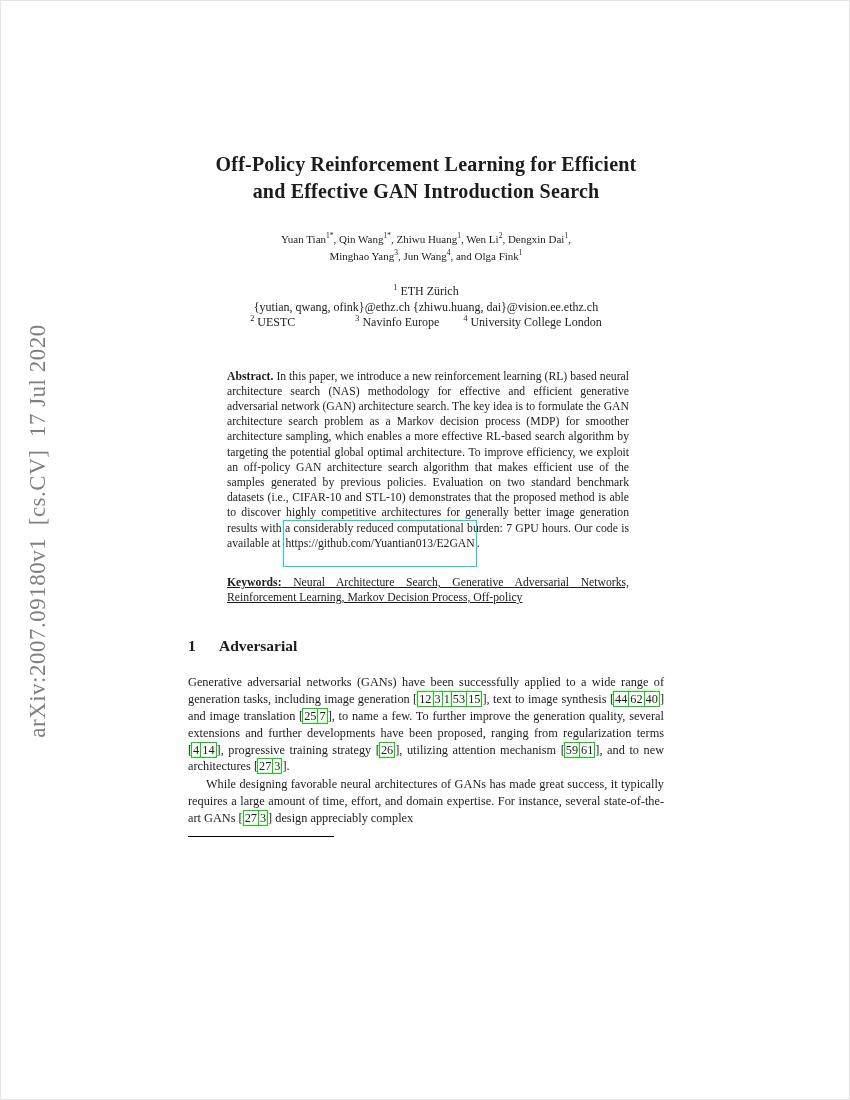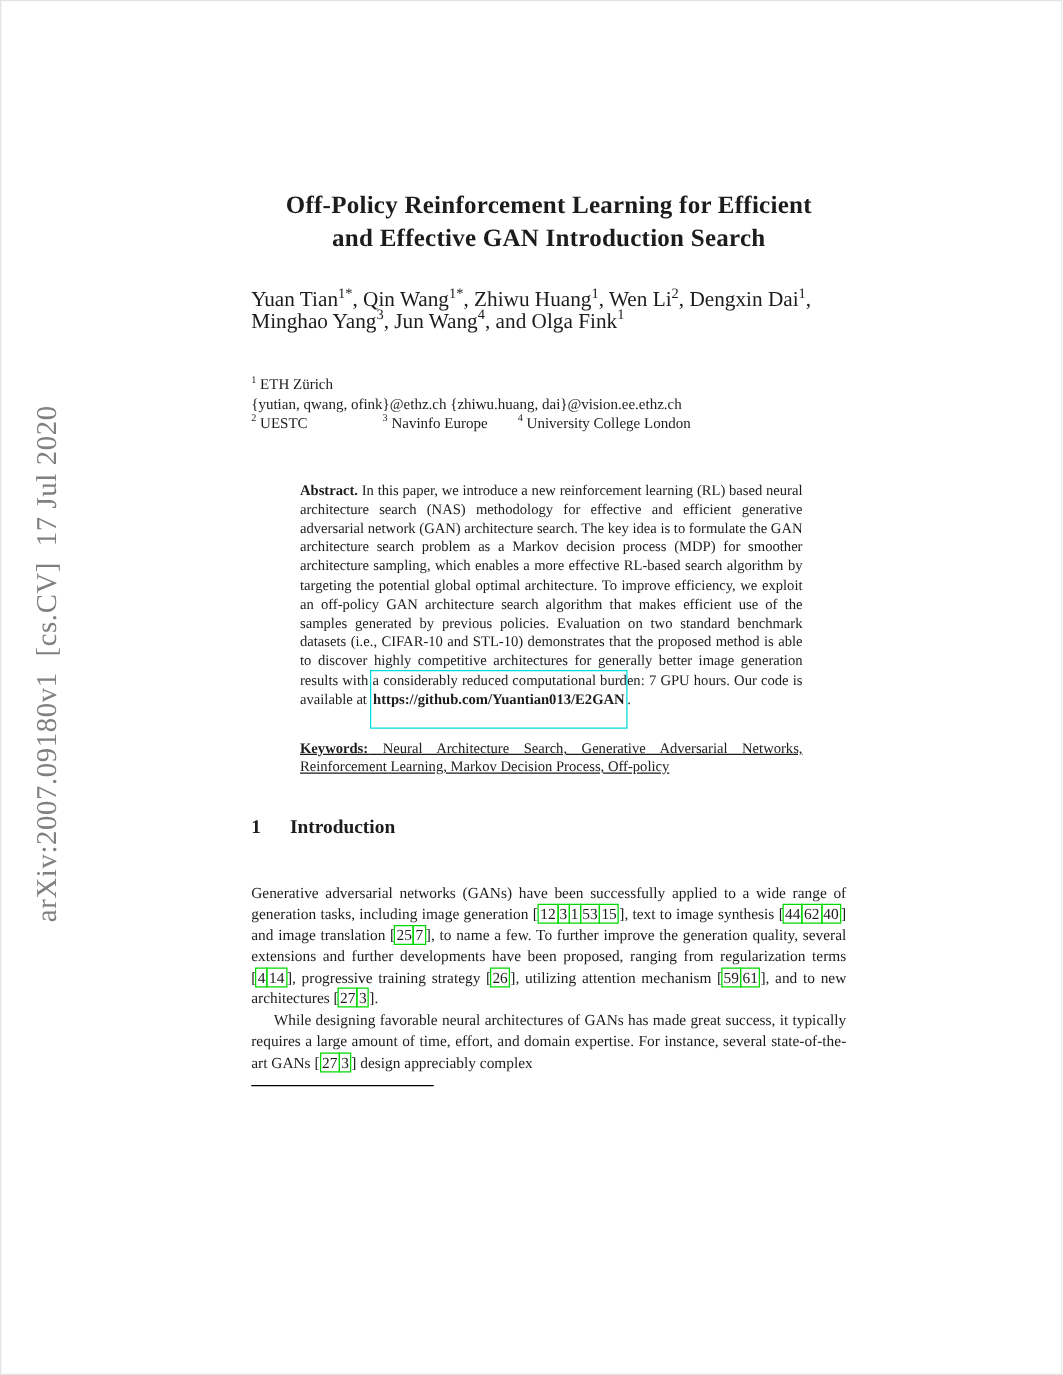--- a/index.html
+++ b/index.html
@@ -17,55 +17,54 @@
     position:absolute;
     left:37px; top:530px;
     transform:translate(-50%,-50%) rotate(-90deg);
     white-space:pre;
     font-size:23px;
     letter-spacing:0.5px;
     color:var(--watermark-gray,#808080);
   }
   .content {
     position:absolute;
-    left:200px; top:150px;
+    left:187px; top:150px;
     width:476px;
   }
   .title { font-size:20px; font-weight:bold; text-align:center; line-height:27px; letter-spacing:0.2px; }
   .title-line { display:block; }
   .authors-block { margin-top:26px; }
-  .author-line { text-align:left; font-size:17px; line-height:17px; }
-  .affil-block { margin-top:35px; text-align:left; }
+  .author-line { text-align:center; font-size:11px; line-height:17px; }
+  .affil-block { margin-top:19px; text-align:center; }
   .affil-serif { font-size:12px; line-height:15.5px; }
   .affil-mono { font-family:Liberation Serif, serif; font-size:12px; line-height:15.5px; white-space:pre; }
   .abstract-block {
     margin:38px 0 0 39px; width:402px;
     font-size:11.7px; line-height:15.2px; text-align:justify;
   }
   .keywords-block {
     margin:24px 0 0 39px; width:402px;
     font-size:11.7px; line-height:15.2px; text-align:justify;text-decoration:underline;
   }
   .section-heading { margin-top:32px; font-size:15.5px; font-weight:bold; }
   .section-num { display:inline-block; min-width:31px; }
   .body-para { font-size:12.3px; line-height:16.8px; text-align:justify; }
-  .body-para.first { margin-top:35px; }
+  .body-para.first { margin-top:19px; }
   .body-para.cont { margin-top:1px; text-indent:18px; }
   .bold { font-weight:bold; }
   sup { font-size:68%; line-height:0; }
   .cite {
     border:1px solid var(--citation-border,#00d800);
     padding:0 1px;
     white-space:nowrap;
   }
   .cite + .cite { margin-left:-1px; }
   .linkbox {
     border:1px solid var(--link-border,#00dcdc);
     padding:16px 1px;
-    font-weight:bold;
   }
   .footnote-rule { margin-top:9px; width:146px; border-top:1px solid #000; }
   .footnote { margin-top:4px; font-size:10.8px; line-height:14px; }
 </style>
 </head>
 <body>
 
 <div class="page">
 
   <div class="watermark">arXiv:2007.09180v1  [cs.CV]  17 Jul 2020</div>
@@ -86,21 +85,21 @@
       <div class="affil-serif"><sup>1</sup> ETH Zürich</div>
       <div class="affil-mono">{yutian, qwang, ofink}@ethz.ch {zhiwu.huang, dai}@vision.ee.ethz.ch</div>
       <div class="affil-serif"><sup>2</sup> UESTC     <sup>3</sup> Navinfo Europe  <sup>4</sup> University College London</div>
     </div>
 
     <div class="abstract-block"><span class="bold">Abstract.</span> In this paper, we introduce a new reinforcement learning (RL) based neural architecture search (NAS) methodology for effective and efficient generative adversarial network (GAN) architecture search. The key idea is to formulate the GAN architecture search problem as a Markov decision process (MDP) for smoother architecture sampling, which enables a more effective RL-based search algorithm by targeting the potential global optimal architecture. To improve efficiency, we exploit an off-policy GAN architecture search algorithm that makes efficient use of the samples generated by previous policies. Evaluation on two standard benchmark datasets (i.e., CIFAR-10 and STL-10) demonstrates that the proposed method is able to discover highly competitive architectures for generally better image generation results with a considerably reduced computational burden: 7 GPU hours. Our code is available at <span class="linkbox">https://github.com/Yuantian013/E2GAN</span>.</div>
 
     <div class="keywords-block"><span class="bold">Keywords:</span> Neural Architecture Search, Generative Adversarial Networks, Reinforcement Learning, Markov Decision Process, Off-policy</div>
 
     <h2 class="section-heading">
-      <span class="section-num">1</span><span>Introduction</span>
+      <span class="section-num">1</span><span>Adversarial</span>
     </h2>
 
     <p class="body-para first">Generative adversarial networks (GANs) have been successfully applied to a wide range of generation tasks, including image generation [<span class="cite">12</span><span class="cite">3</span><span class="cite">1</span><span class="cite">53</span><span class="cite">15</span>], text to image synthesis [<span class="cite">44</span><span class="cite">62</span><span class="cite">40</span>] and image translation [<span class="cite">25</span><span class="cite">7</span>], to name a few. To further improve the generation quality, several extensions and further developments have been proposed, ranging from regularization terms [<span class="cite">4</span><span class="cite">14</span>], progressive training strategy [<span class="cite">26</span>], utilizing attention mechanism [<span class="cite">59</span><span class="cite">61</span>], and to new architectures [<span class="cite">27</span><span class="cite">3</span>].</p>
 
     <p class="body-para cont">While designing favorable neural architectures of GANs has made great success, it typically requires a large amount of time, effort, and domain expertise. For instance, several state-of-the-art GANs [<span class="cite">27</span><span class="cite">3</span>] design appreciably complex</p>
 
     <div class="footnote-rule"></div>
 
   </div>
 </div>

